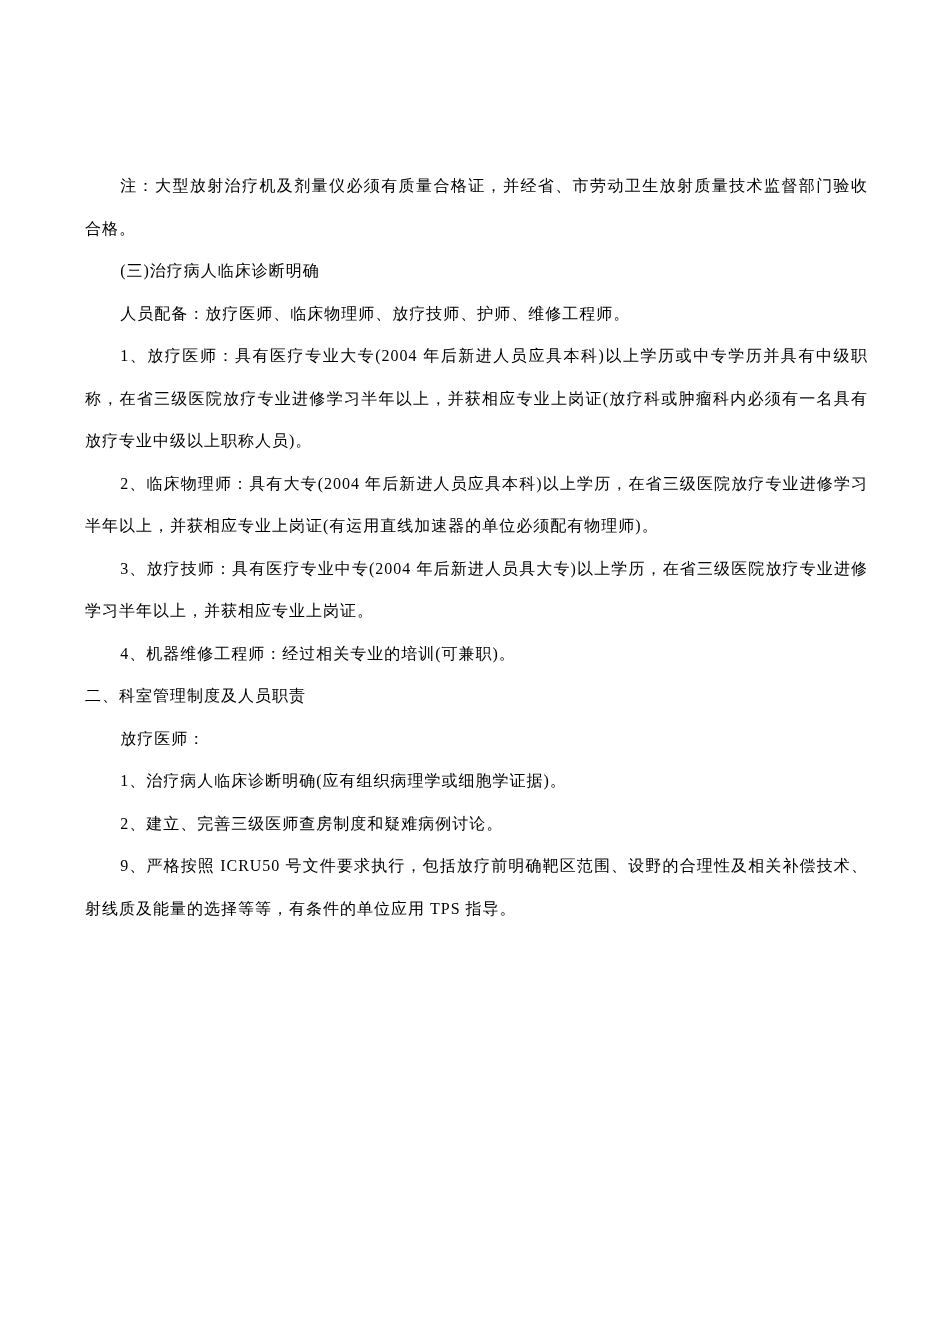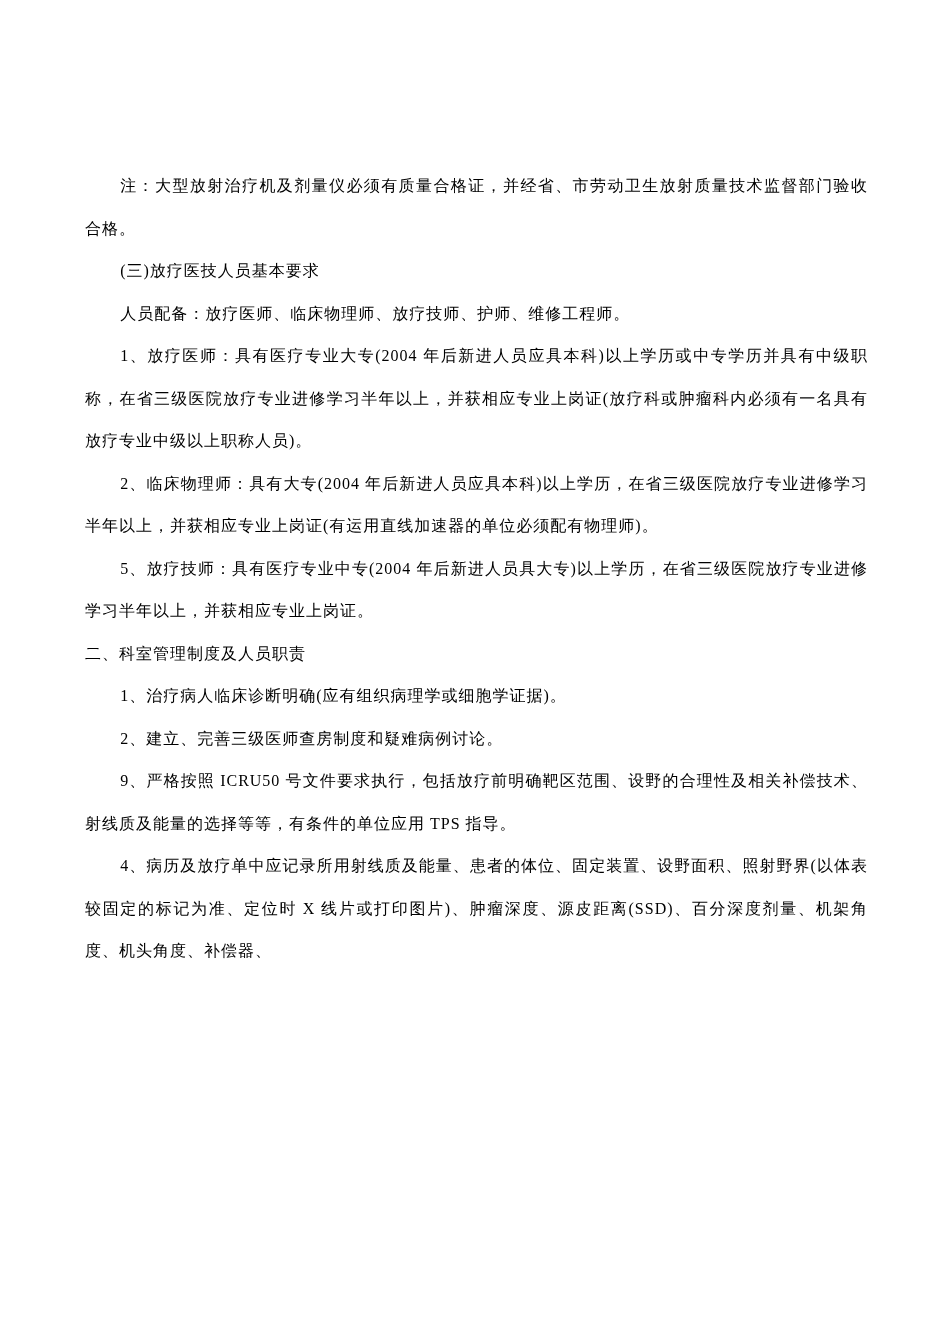--- a/index.html
+++ b/index.html
@@ -34,23 +34,24 @@
     letter-spacing: 1px;
     font-family: "DejaVu Sans", "Liberation Sans", sans-serif;
     font-weight: normal;
   }
 </style>
 </head>
 <body>
 
 <div class="page">
   <p class="para">注：大型放射治疗机及剂量仪必须有质量合格证，并经省、市劳动卫生放射质量技术监督部门验收合格。</p>
-  <p class="para">(三)放疗医技人员基本要求</p>
+  <p class="para">(三)治疗病人临床诊断明确</p>
   <p class="para">人员配备：放疗医师、临床物理师、放疗技师、护师、维修工程师。</p>
   <p class="para">1、放疗医师：具有医疗专业大专(2004 年后新进人员应具本科)以上学历或中专学历并具有中级职称，在省三级医院放疗专业进修学习半年以上，并获相应专业上岗证(放疗科或肿瘤科内必须有一名具有放疗专业中级以上职称人员)。</p>
   <p class="para">2、临床物理师：具有大专(2004 年后新进人员应具本科)以上学历，在省三级医院放疗专业进修学习半年以上，并获相应专业上岗证(有运用直线加速器的单位必须配有物理师)。</p>
-  <p class="para">5、放疗技师：具有医疗专业中专(2004 年后新进人员具大专)以上学历，在省三级医院放疗专业进修学习半年以上，并获相应专业上岗证。</p>
+  <p class="para">3、放疗技师：具有医疗专业中专(2004 年后新进人员具大专)以上学历，在省三级医院放疗专业进修学习半年以上，并获相应专业上岗证。</p>
+  <p class="para">4、机器维修工程师：经过相关专业的培训(可兼职)。</p>
   <p class="heading">二、科室管理制度及人员职责</p>
+  <p class="para">放疗医师：</p>
   <p class="para">1、治疗病人临床诊断明确(应有组织病理学或细胞学证据)。</p>
   <p class="para">2、建立、完善三级医师查房制度和疑难病例讨论。</p>
   <p class="para">9、严格按照 ICRU50 号文件要求执行，包括放疗前明确靶区范围、设野的合理性及相关补偿技术、射线质及能量的选择等等，有条件的单位应用 TPS 指导。</p>
-  <p class="para">4、病历及放疗单中应记录所用射线质及能量、患者的体位、固定装置、设野面积、照射野界(以体表较固定的标记为准、定位时 X 线片或打印图片)、肿瘤深度、源皮距离(SSD)、百分深度剂量、机架角度、机头角度、补偿器、</p>
 </div>
 
 </body></html>

